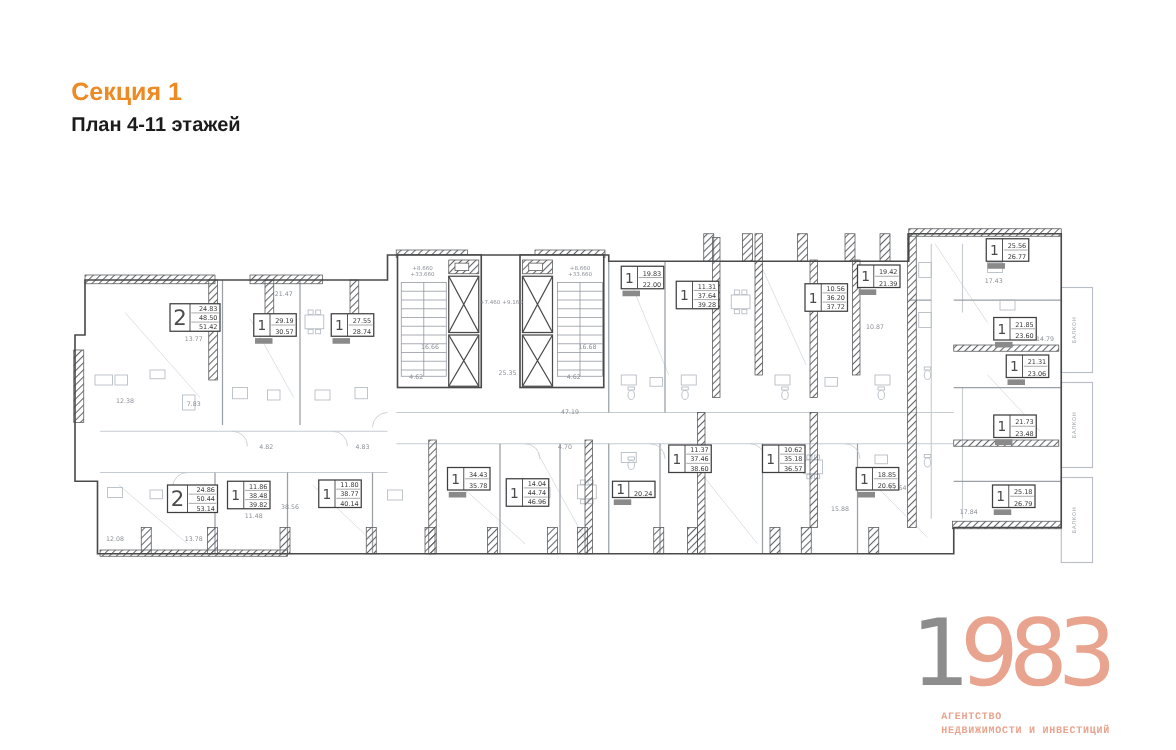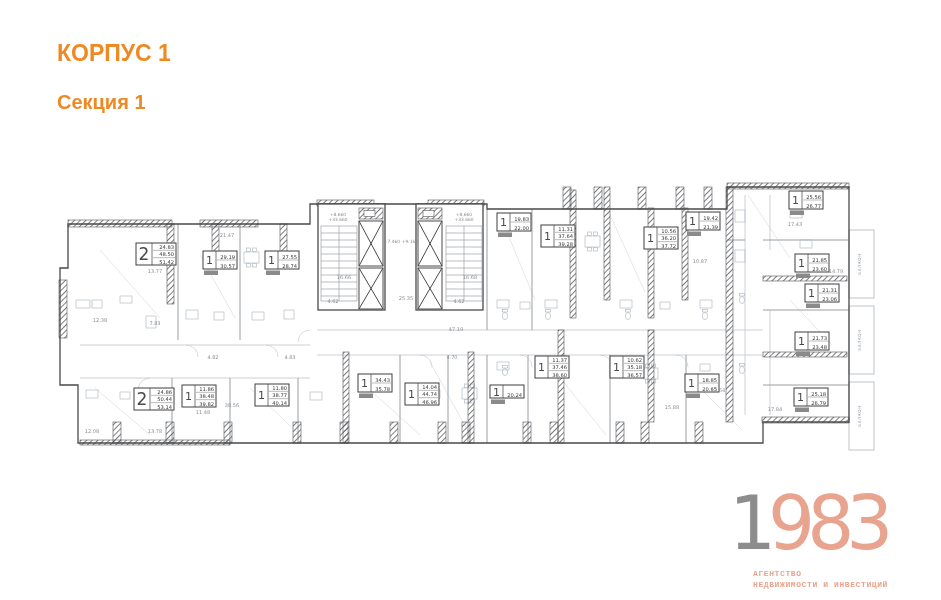--- a/index.html
+++ b/index.html
@@ -15,22 +15,22 @@
                letter-spacing:-8px;line-height:0.85;white-space:nowrap;}
   .logo-digits .g1{color:#8D8D8D;}
   .logo-digits .g983{color:#E8A48E;text-align:right;}
   .tagline{color:#E8A48E;font-size:8px;font-weight:700;letter-spacing:0.6px;
            line-height:1.4;margin-top:13px;padding-left:24px;font-family:Liberation Mono, monospace;}
 </style>
 </head>
 <body>
 
 <div class="header">
-  <div class="building">КОРПУС 1</div>
   <div class="section">Секция 1</div>
+  <div class="plan-title">План 4-11 этажей</div>
 </div>
 
 <svg id="plan-svg" viewBox="0 0 941 600">
   <defs>
     <pattern id="hatch" width="4" height="4" patternUnits="userSpaceOnUse" patternTransform="rotate(45)">
       <line x1="0" y1="0" x2="0" y2="4" stroke="#60646a" stroke-width="1.7"></line>
     </pattern>
     <g id="dining" fill="none" stroke="#b6bcc4" stroke-width="0.7">
       <rect x="0" y="0" width="15" height="11"></rect>
       <rect x="2.5" y="-4" width="4" height="3.5"></rect>

